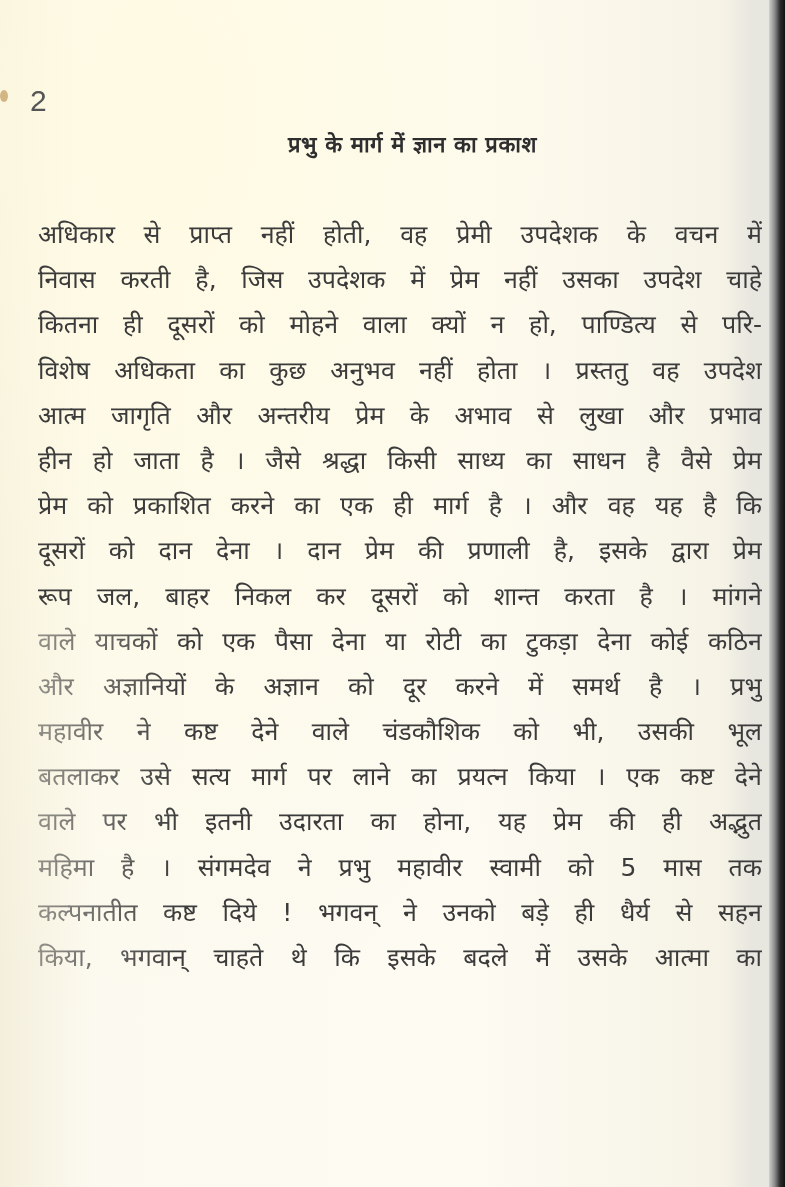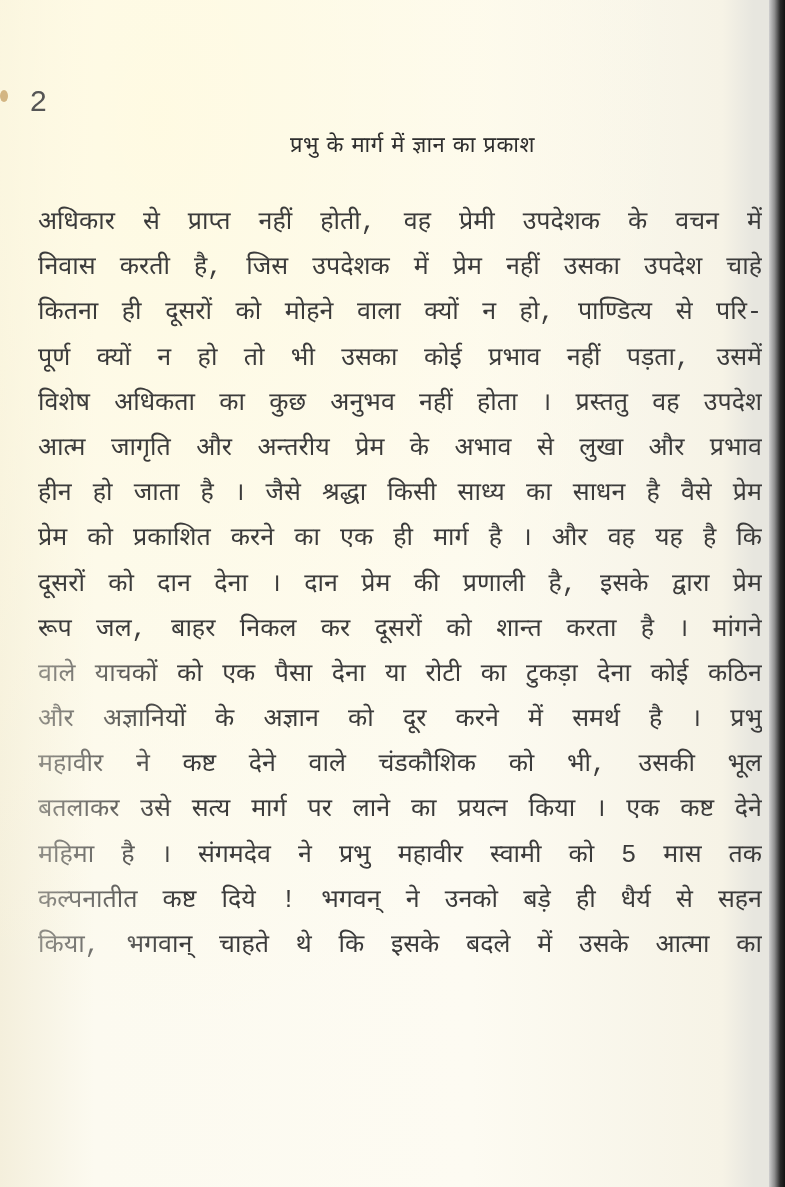--- a/index.html
+++ b/index.html
@@ -50,33 +50,32 @@
       color: #555;
       line-height: 1;
     }
     .running-head {
       position: absolute;
       left: 0;
       width: 785px;
       top: 128px;
       text-align: center;
       font-family: "DejaVu Sans", sans-serif;
-      font-weight: normal;
+      font-weight: bold;
       font-size: 22px;
       color: #2e2e2e;
       letter-spacing: 0.5px;
       padding-left: 40px;
       box-sizing: border-box;
     }
     .body-text {
       position: absolute;
       left: 38px;
-      top: 200px;
+      top: 212px;
       width: 724px;
-      font-family: Liberation Mono, monospace;
     }
     .line {
       height: 45.2px;
       line-height: 45.2px;
       font-size: 25px;
       white-space: nowrap;
       text-align: justify;
       text-align-last: justify;
       color: #3b3b3b;
       overflow: hidden;
@@ -93,27 +92,27 @@
 <div class="stain"></div>
 <div class="binding-shadow"></div>
 
 <div class="page-number">2</div>
 <div class="running-head">प्रभु के मार्ग में ज्ञान का प्रकाश</div>
 
 <div class="body-text">
   <div class="line">अधिकार  से प्राप्त नहीं होती, वह प्रेमी  उपदेशक के  वचन में</div>
   <div class="line">निवास करती है, जिस उपदेशक में प्रेम नहीं उसका उपदेश चाहे</div>
   <div class="line">कितना ही दूसरों को मोहने वाला क्यों न हो, पाण्डित्य से परि-</div>
-  <div class="line">पूर्ण क्यों न हो तो  भी  उसका कोई प्रभाव  नहीं पड़ता,  उसमें</div>
   <div class="line">विशेष अधिकता का कुछ अनुभव नहीं होता । प्रस्ततु वह उपदेश</div>
   <div class="line">आत्म जागृति और अन्तरीय प्रेम के अभाव से लुखा और प्रभाव</div>
   <div class="line">हीन हो जाता है । जैसे श्रद्धा किसी साध्य का साधन है वैसे प्रेम</div>
   <div class="line">प्रेम को प्रकाशित करने का एक ही मार्ग है । और वह यह है कि</div>
   <div class="line">दूसरों को दान देना । दान प्रेम की प्रणाली है, इसके द्वारा प्रेम</div>
   <div class="line">रूप जल, बाहर निकल कर दूसरों को शान्त करता है । मांगने</div>
   <div class="line faded-left">वाले याचकों को एक पैसा देना या रोटी का टुकड़ा देना कोई कठिन</div>
   <div class="line faded-left">और अज्ञानियों  के अज्ञान को दूर  करने में  समर्थ है ।  प्रभु</div>
   <div class="line faded-left">महावीर ने  कष्ट देने  वाले  चंडकौशिक को भी,  उसकी भूल</div>
   <div class="line faded-left">बतलाकर उसे सत्य मार्ग पर लाने का प्रयत्न किया । एक कष्ट देने</div>
+  <div class="line faded-left">वाले पर भी इतनी  उदारता का होना, यह प्रेम की ही अद्भुत</div>
   <div class="line faded-left">महिमा है ।  संगमदेव ने प्रभु महावीर स्वामी को 5 मास तक</div>
   <div class="line faded-left">कल्पनातीत कष्ट दिये !  भगवन् ने उनको बड़े ही धैर्य से सहन</div>
   <div class="line faded-left">किया, भगवान् चाहते थे कि इसके बदले में  उसके  आत्मा का</div>
 </div>
 
 </body></html>

